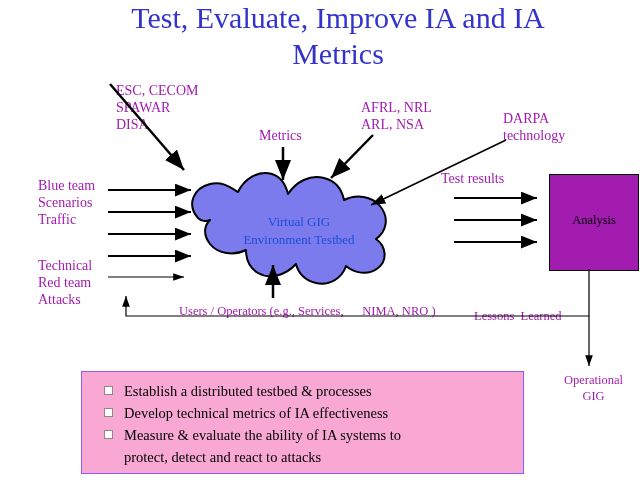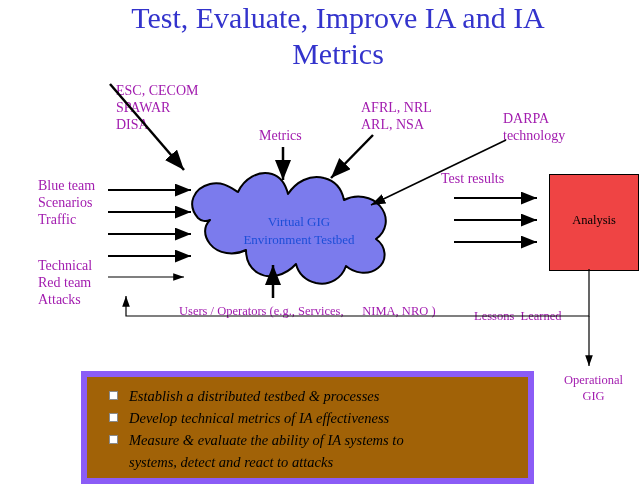--- a/index.html
+++ b/index.html
@@ -57,41 +57,40 @@
     font-size: 13px;
     line-height: 18px;
   }
 
   
   #analysis-box {
     left: 533px;
     top: 174px;
     width: 88px;
     height: 95px;
-    background: #ef4444;
+    background: #a21caf;
     border: 1px solid #000000;
   }
   #analysis-box .inner {
     position: absolute;
     left: 0; right: 0;
     top: 38px;
     text-align: center;
     font-size: 12.5px;
     color: #000000;
   }
 
   
   #bullets-box {
     left: 65px;
     top: 371px;
     width: 441px;
     height: 101px;
-    border: 6px solid #8b5cf6;
-    background: #a16207;
-    font-style: italic;
+    border: 1px solid #8b5cf6;
+    background: #f9a8d4;
   }
   #bullets-box ul {
     margin: 0;
     padding: 9px 0 0 0;
     list-style: none;
   }
   #bullets-box li {
     position: relative;
     margin: 0 0 1px 0;
     padding: 0 10px 0 42px;
@@ -217,17 +216,17 @@
     <polyline points="573,269 573,316 110,316 110,296" fill="none" stroke="#000000" stroke-width="1.2" marker-end="url(#ah-thin)"></polyline>
 
     <line x1="573" y1="316" x2="573" y2="366" stroke="#000000" stroke-width="1.2" marker-end="url(#ah-thin)"></line>
   </svg>
 
   <div id="bullets-box" class="abs">
     <ul>
       <li><span class="bullet"></span><span>Establish a distributed    testbed  &amp; processes</span></li>
       <li><span class="bullet"></span><span>Develop technical metrics of IA effectiveness</span></li>
       <li><span class="bullet"></span><span>Measure &amp; evaluate the ability of IA systems to</span></li>
-      <li><span>systems, detect and react to attacks</span></li>
+      <li><span>protect, detect and react to attacks</span></li>
     </ul>
   </div>
 
 </div>
 
 </body></html>

